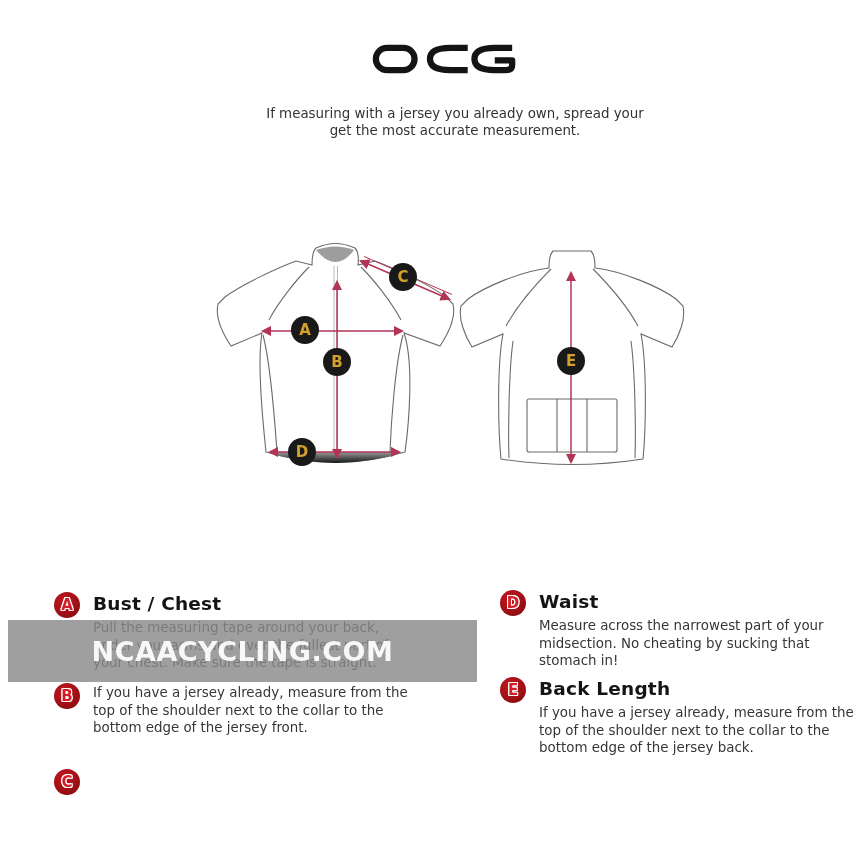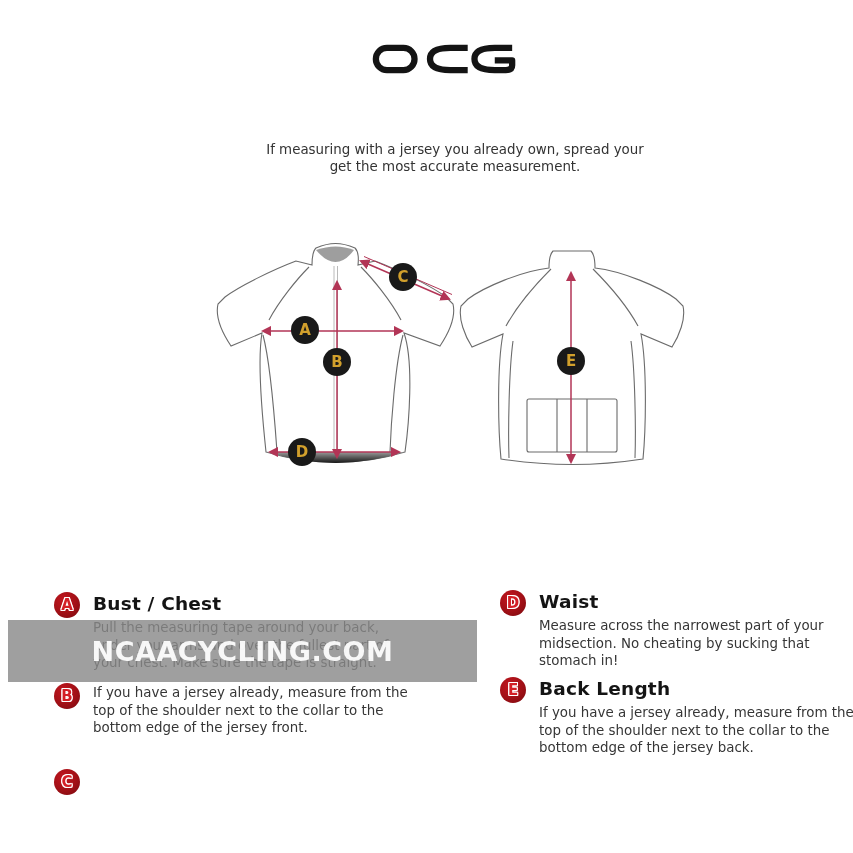--- a/index.html
+++ b/index.html
@@ -7,21 +7,21 @@
     width:853px;height:853px;position:relative;overflow:hidden;
     background:#ffffff;
     font-family:"DejaVu Sans", "Liberation Sans", sans-serif;
   }
   .abs{position:absolute;}
 
   
   .intro{
     left:180px;top:106px;width:550px;
     text-align:center;
-    font-size:13.4px;line-height:16.8px;color:#333;margin-top:36px;
+    font-size:13.4px;line-height:16.8px;color:#333;
   }
 
   
   .def-item{display:flex;align-items:flex-start;}
   .badge{
     width:26px;height:26px;border-radius:50%;
     background:radial-gradient(circle at 38% 32%, #c2161f 0%, #a01016 55%, #77090f 100%);
     display:flex;align-items:center;justify-content:center;
     flex:0 0 26px;margin-top:1px;
   }

